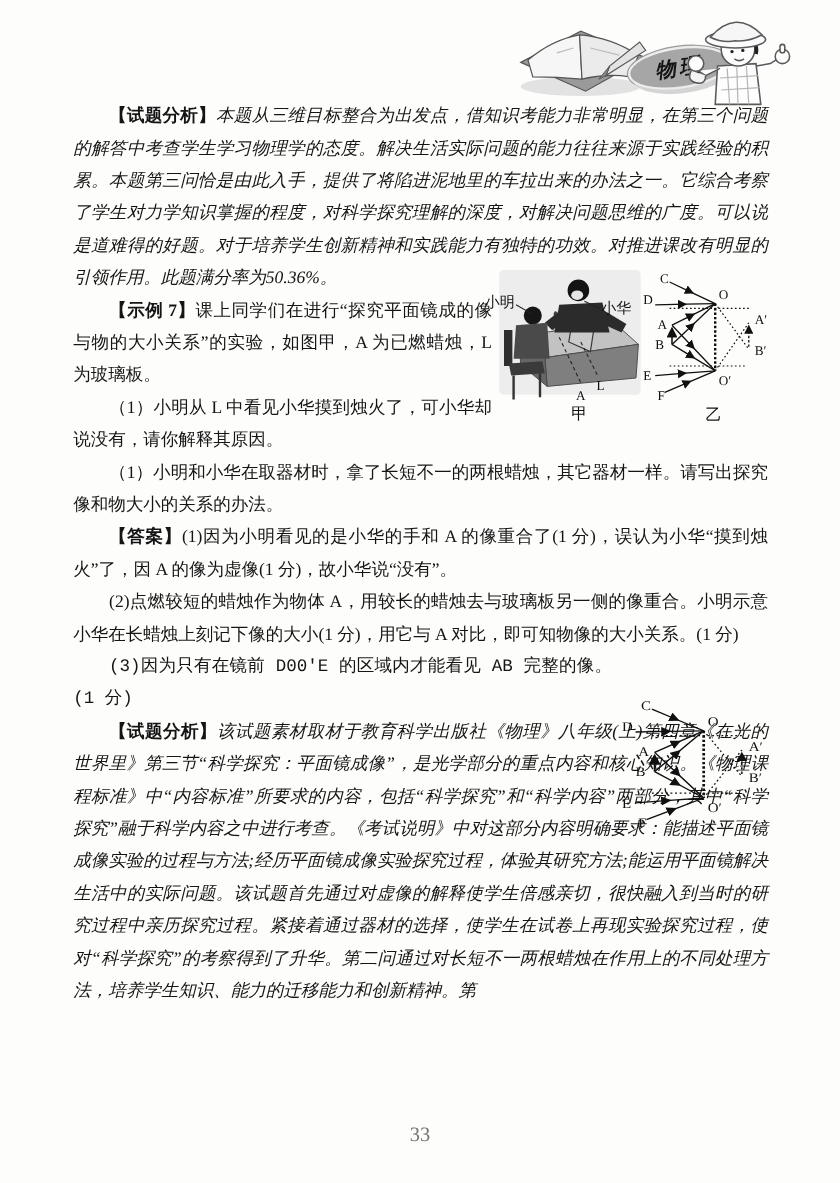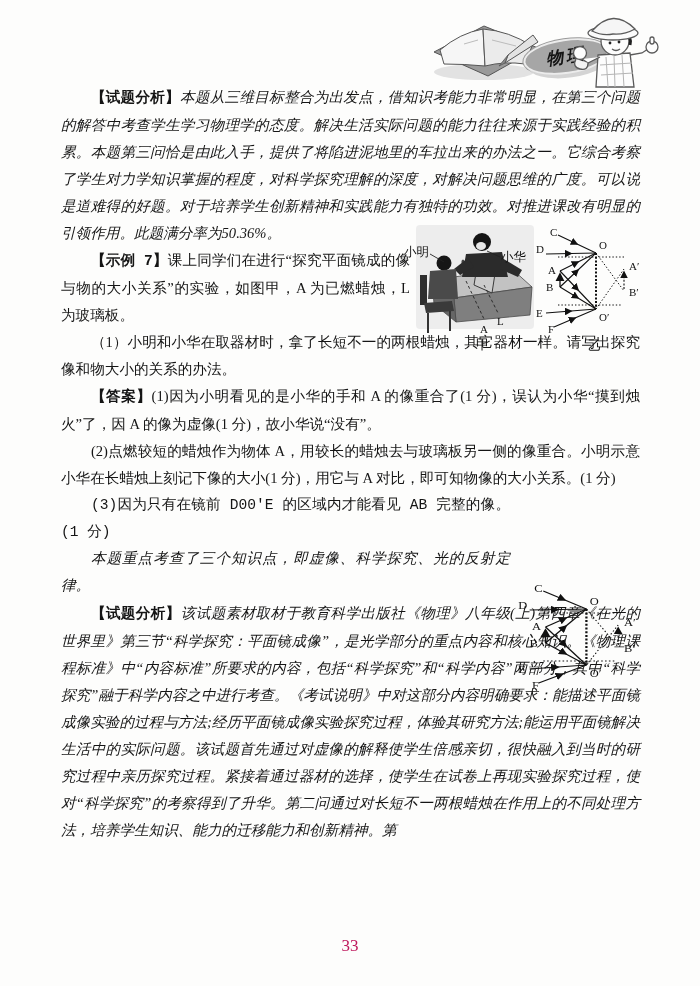--- a/index.html
+++ b/index.html
@@ -8,21 +8,21 @@
     position:relative; background:#fdfdfc; overflow:hidden;
     font-family:"Liberation Serif","DejaVu Serif",serif; color:#151515;
   }
   .content {
     position:absolute; left:61px; top:84px; width:579px;
     font-size:14.6px; line-height:27px; text-align:justify;
   }
   .content p { text-indent:2.05em; }
   .content p.noindent { text-indent:0; }
   .kai { font-style:italic; }
-  b.hei { font-family:Liberation Mono, monospace; font-weight:700; font-style:normal; }
+  b.hei { font-family:Liberation Serif, serif; font-weight:700; font-style:normal; }
   .wrap1 { padding-right:230px; }
   .wrap2 { padding-right:130px;font-family:Liberation Mono, monospace; }
 
   .figgroup1 { position:absolute; top:139px; right:-12px; width:262px; display:flex; align-items:flex-start; }
   .figgroup2 { position:absolute; top:497px; right:-12px; width:136px; }
   svg text { font-family:"Liberation Serif","DejaVu Serif",serif; fill:#111; }
   svg .lat { font-size:11px; }
   svg .cjk { font-size:12.5px; }
   svg .cap { font-size:13.5px; }
 
@@ -34,21 +34,21 @@
     box-shadow:3px 4px 0 #d4d4d4, 0 0 0 1px #9a9a9a;
     transform:rotate(-8deg);
     display:flex; align-items:center; justify-content:center;
   }
   .badge span {
     font-weight:700; font-style:italic; font-size:17px; letter-spacing:3px;
     color:#141414;
   }
   .pagenum {
     position:absolute; left:0; right:0; top:936px; text-align:center;
-    font-size:17px; color:#be185d;
+    font-size:17px; color:#737373;
   }
 </style>
 </head>
 <body>
 
 <svg class="deco-book" width="120" height="80" viewBox="0 0 120 80">
   <defs>
     <marker id="arrow" viewBox="0 0 10 10" refX="8" refY="5" markerWidth="7" markerHeight="7" orient="auto-start-reverse">
       <path d="M0,0 L10,5 L0,10 z" fill="#111"></path>
     </marker>
@@ -195,23 +195,23 @@
       <text class="lat" x="95" y="45">A′</text>
       <text class="lat" x="95" y="71">B′</text>
       <text class="lat" x="2" y="92">E</text>
       <text class="lat" x="14" y="108">F</text>
     </svg>
   </div>
 
   <p class="kai"><b class="hei">【试题分析】</b><span>本题从三维目标整合为出发点，借知识考能力非常明显，在第三个问题的解答中考查学生学习物理学的态度。解决生活实际问题的能力往往来源于实践经验的积累。本题第三问恰是由此入手，提供了将陷进泥地里的车拉出来的办法之一。它综合考察了学生对力学知识掌握的程度，对科学探究理解的深度，对解决问题思维的广度。可以说是道难得的好题。对于培养学生创新精神和实践能力有独特的功效。对推进课改有明显的引领作用。此题满分率为50.36%。</span></p>
 
   <p class="wrap1"><b class="hei">【示例 7】</b><span>课上同学们在进行“探究平面镜成的像与物的大小关系”的实验，如图甲，A 为已燃蜡烛，L 为玻璃板。</span></p>
+  <p class="wrap1">（1）小明从 L 中看见小华摸到烛火了，可小华却说没有，请你解释其原因。</p>
   <p>（1）小明和小华在取器材时，拿了长短不一的两根蜡烛，其它器材一样。请写出探究像和物大小的关系的办法。</p>
 
   <p><b class="hei">【答案】</b><span>(1)因为小明看见的是小华的手和 A 的像重合了(1 分)，误认为小华“摸到烛火”了，因 A 的像为虚像(1 分)，故小华说“没有”。</span></p>
   <p>(2)点燃较短的蜡烛作为物体 A，用较长的蜡烛去与玻璃板另一侧的像重合。小明示意小华在长蜡烛上刻记下像的大小(1 分)，用它与 A 对比，即可知物像的大小关系。(1 分)</p>
   <p class="wrap2">(3)因为只有在镜前 D00′E 的区域内才能看见 AB 完整的像。(1 分)</p>
-  <p class="wrap2 kai">本题重点考查了三个知识点，即虚像、科学探究、光的反射定律。</p>
 
   <p class="kai"><b class="hei">【试题分析】</b><span>该试题素材取材于教育科学出版社《物理》八年级(上)第四章《在光的世界里》第三节“科学探究：平面镜成像”，是光学部分的重点内容和核心知识。《物理课程标准》中“内容标准”所要求的内容，包括“科学探究”和“科学内容”两部分，其中“科学探究”融于科学内容之中进行考查。《考试说明》中对这部分内容明确要求：能描述平面镜成像实验的过程与方法;经历平面镜成像实验探究过程，体验其研究方法;能运用平面镜解决生活中的实际问题。该试题首先通过对虚像的解释使学生倍感亲切，很快融入到当时的研究过程中亲历探究过程。紧接着通过器材的选择，使学生在试卷上再现实验探究过程，使对“科学探究”的考察得到了升华。第二问通过对长短不一两根蜡烛在作用上的不同处理方法，培养学生知识、能力的迁移能力和创新精神。第</span></p>
 </div>
 
 <div class="pagenum">33</div>
 
 </body></html>

